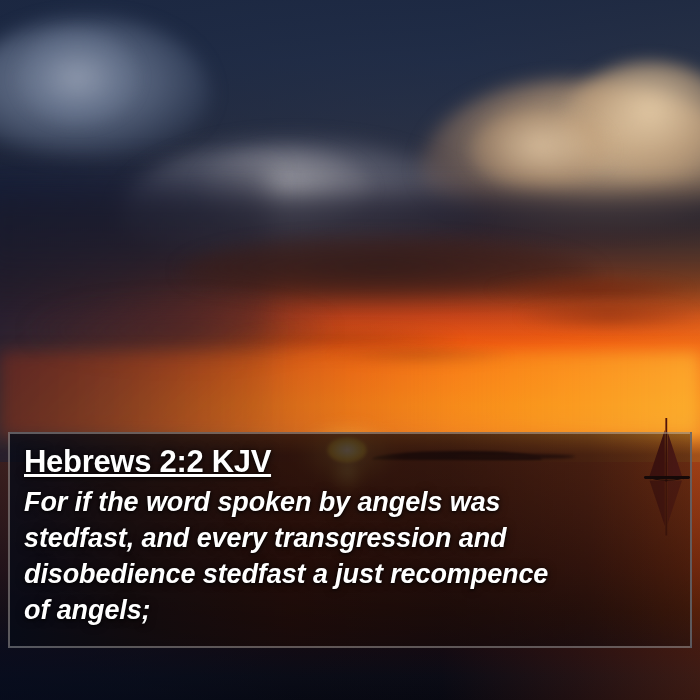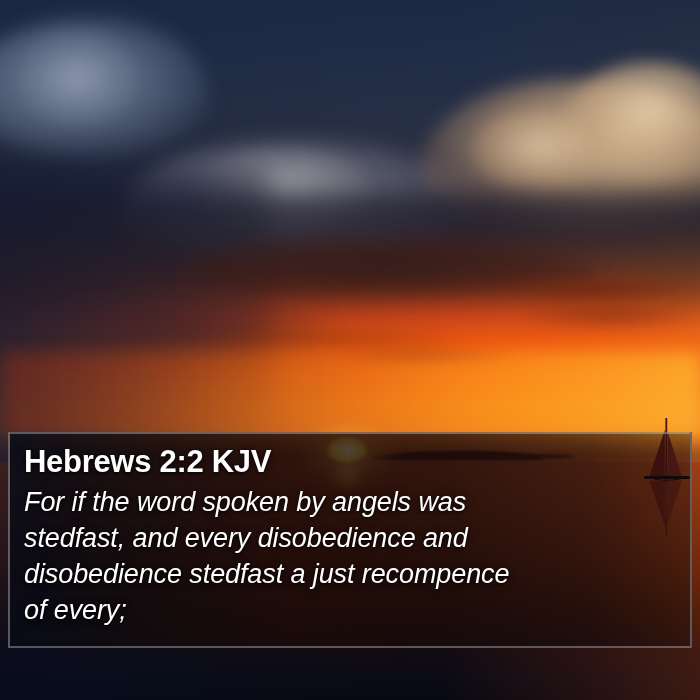--- a/index.html
+++ b/index.html
@@ -354,28 +354,29 @@
     margin: 0;
     color: #ffffff;
     font-family: "Liberation Sans", sans-serif;
     font-size: 31px;
     font-weight: bold;
     font-style: normal;
     letter-spacing: -0.3px;
     line-height: 40px;
     text-shadow: 0 1px 3px rgba(0,0,0,0.85), 0 0 9px rgba(0,0,0,0.6);
     white-space: nowrap;
+    text-decoration: underline;
   }
 
   .verse-body {
     margin: 2px 0 0 0;
     color: #ffffff;
     font-family: "Liberation Sans", sans-serif;
     font-size: 27px;
-    font-weight: normal;
+    font-weight: bold;
     font-style: italic;
     line-height: 36px;
     letter-spacing: -0.1px;
     text-shadow: 0 1px 3px rgba(0,0,0,0.85), 0 0 9px rgba(0,0,0,0.6);
   }
   .verse-body .vline { display: block; white-space: nowrap; }
 </style>
 </head>
 <body>
 
@@ -434,20 +435,20 @@
 
       <rect x="25.4" y="62.5" width="1.8" height="55" fill="#4a1108" opacity="0.7"></rect>
     </svg>
   </div>
 
   <div class="verse-panel">
     <div class="verse-panel-inner">
       <h1 class="verse-title">Hebrews 2:2 KJV</h1>
       <p class="verse-body">
         <span class="vline">For if the word spoken by angels was</span>
-        <span class="vline">stedfast, and every disobedience and</span>
+        <span class="vline">stedfast, and every transgression and</span>
         <span class="vline">disobedience stedfast a just recompence</span>
-        <span class="vline">of every;</span>
+        <span class="vline">of angels;</span>
       </p>
     </div>
   </div>
 
 </div>
 
 </body></html>

